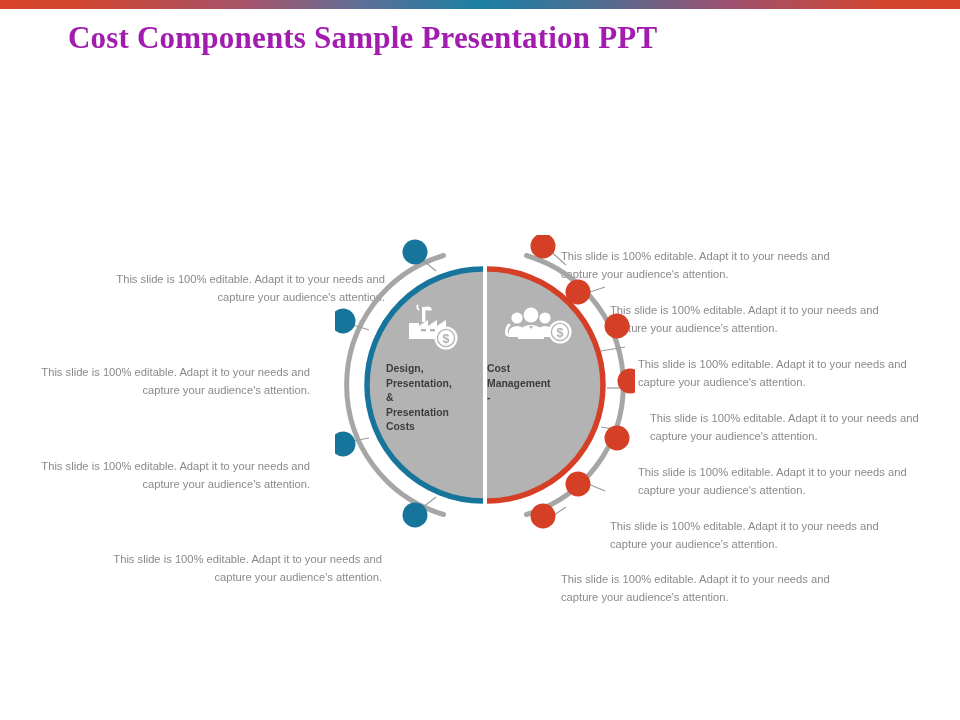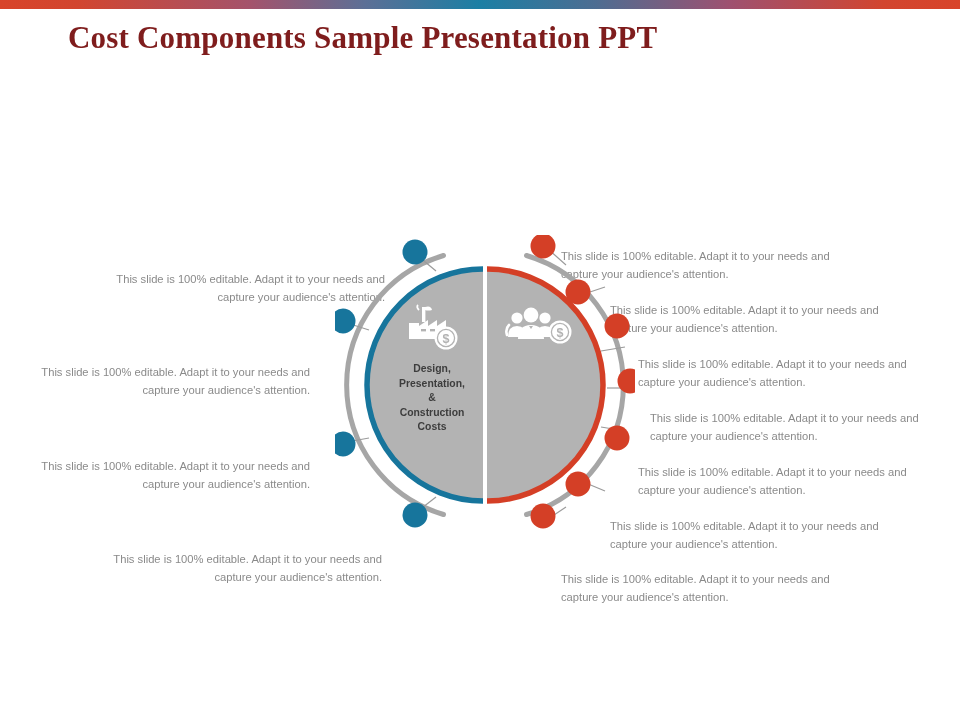--- a/index.html
+++ b/index.html
@@ -44,21 +44,21 @@
 
   
   #title {
     position: absolute;
     left: 68px;
     top: 20px;
     width: 830px;
     font-family: "Liberation Serif", serif;
     font-size: 31px;
     font-weight: 700;
-    color: #7f1d1d;
+    color: #a21caf;
     letter-spacing: 0.2px;
     line-height: 1.15;
     white-space: nowrap;
   }
 
   
   .note {
     position: absolute;
     font-size: 11.2px;
     line-height: 17.5px;
@@ -94,21 +94,20 @@
   }
   #diagram svg { display: block; }
 
   
   .core-label {
     position: absolute;
     font-size: 10.4px;
     font-weight: 700;
     color: #3d3d3d;
     line-height: 14.6px;
-    text-align: center;
     width: 92px;
   }
   #label-left  { left: 386px; top: 362px; }
   #label-right { left: 487px; top: 362px; }
 </style>
 </head>
 <body>
 
 <div id="slide">
 
@@ -237,18 +236,23 @@
         <text x="53" y="31.6" font-family="'Liberation Sans', sans-serif" font-size="12.5" font-weight="700" fill="#b3b3b3" text-anchor="middle">$</text>
       </g>
 
     </svg>
   </div>
 
   <div class="core-label" id="label-left">
     <div>Design,</div>
     <div>Presentation,</div>
     <div>&amp;</div>
-    <div>Construction</div>
+    <div>Presentation</div>
     <div>Costs</div>
   </div>
 
+  <div class="core-label" id="label-right">
+    <div>Cost</div>
+    <div>Management</div>
+    <div>-</div>
+  </div>
 
 </div>
 
 </body></html>

